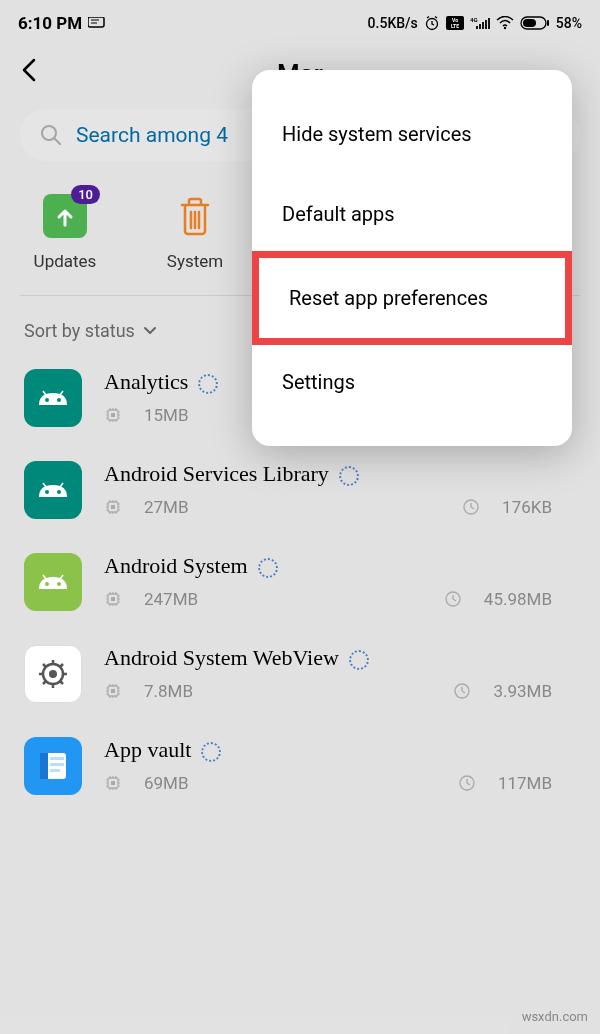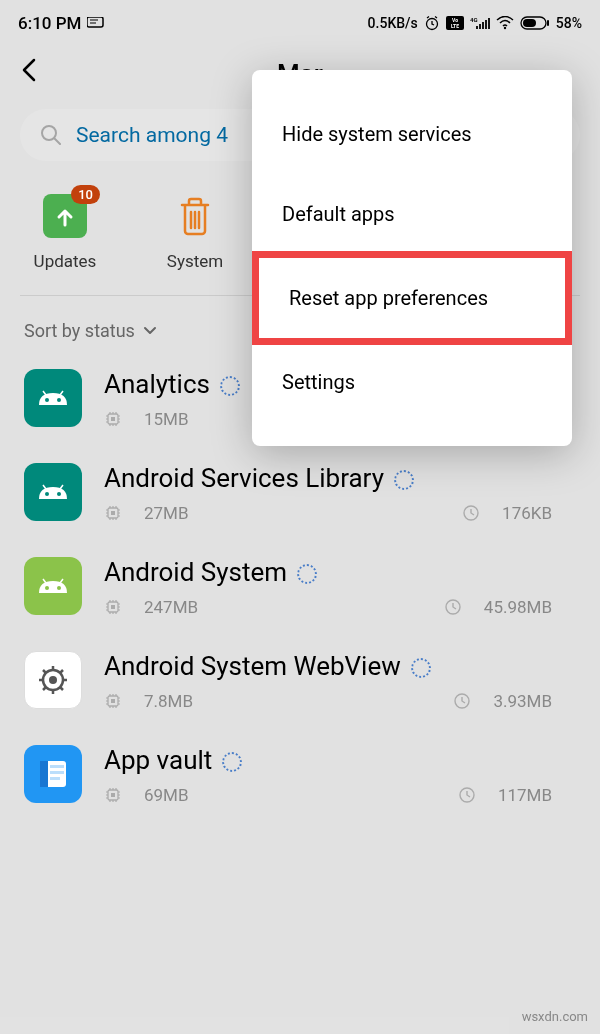--- a/index.html
+++ b/index.html
@@ -1,68 +1,68 @@
 <!DOCTYPE html>
 <html><head>
   <meta charset="utf-8">
   <style>
     * { margin: 0; padding: 0; box-sizing: border-box; font-family: -apple-system, Roboto, sans-serif; }
     body { width: 600px; height: 1034px; background: #f5f5f5; position: relative; overflow: hidden; }
     .dim-overlay { position: absolute; inset: 0; background: rgba(0,0,0,0.08); pointer-events: none; }
     
     
     .status-bar { position: relative; display: flex; justify-content: space-between; align-items: center; padding: 4px 18px 0; height: 42px; color: #000; font-size: 17px; font-weight: 500; z-index: 5; }
-    .status-left { display: flex; gap: 6px; }
+    .status-left { display: flex; gap: 6px; font-weight: bold; }
     .status-right { display: flex; gap: 6px; font-size: 14px; }
     .status-icon { display: inline-flex; align-items: center; }
     
     
     .header { position: relative; display: flex; align-items: center; padding: 10px 20px 6px; z-index: 2; }
     .back-btn { font-size: 30px; font-weight: 300; padding: 4px 10px 4px 0; }
     .page-title { flex: 1; text-align: center; font-size: 26px; font-weight: 500; color: #000; margin-left: -30px; }
     
     
     .search-bar { position: relative; margin: 8px 20px 0; background: #e5e5e5; border-radius: 30px; display: flex; align-items: center; padding: 14px 20px; z-index: 2; }
     .search-icon-svg { margin-right: 14px; opacity: 0.5; }
     .search-text { color: #0369a1; font-size: 21px; }
     
     
     .action-row { position: relative; display: flex; padding: 30px 20px 24px; gap: 40px; z-index: 2; }
     .action-item { display: flex; flex-direction: column; align-items: center; gap: 10px; width: 90px; }
     .action-icon-wrap { position: relative; width: 50px; height: 50px; display: flex; align-items: center; justify-content: center; }
     .updates-icon { width: 44px; height: 44px; background: #4caf50; border-radius: 8px; display: flex; align-items: center; justify-content: center; }
-    .updates-badge { position: absolute; top: -6px; right: -10px; background: #c2410c; color: #fff; font-size: 13px; font-weight: 500; border-radius: 12px; padding: 2px 7px; }
+    .updates-badge { position: absolute; top: -6px; right: -10px; background: #4c1d95; color: #fff; font-size: 13px; font-weight: 500; border-radius: 12px; padding: 2px 7px; }
     .uninstall-icon { color: #e67e22; }
     .action-label { font-size: 17px; color: #333; }
     
     .divider { height: 1px; background: #ddd; margin: 0 20px; }
     
     
     .sort-row { position: relative; padding: 24px 24px 12px; display: flex; align-items: center; gap: 8px; color: #666; font-size: 18px; z-index: 2; }
     
     
     .app-list { position: relative; z-index: 2; }
     .app-item { display: flex; align-items: flex-start; padding: 16px 24px 18px; gap: 22px; }
     .app-icon { width: 58px; height: 58px; border-radius: 12px; display: flex; align-items: center; justify-content: center; flex-shrink: 0; }
     .app-icon-teal { background: #00897b; }
     .app-icon-green { background: #8bc34a; }
     .app-icon-white { background: #fff; border: 1px solid #ddd; }
     .app-icon-blue { background: #2196f3; }
     .app-info { flex: 1; min-width: 0; }
     .app-name-row { display: flex; align-items: center; gap: 10px; margin-bottom: 10px; }
-    .app-name { font-size: 26px; color: #000; font-weight: 400; }
+    .app-name { font-size: 22px; color: #000; font-weight: 400; font-family: Liberation Serif, serif; }
     .spinner-dots { width: 16px; height: 16px; position: relative; }
     .spinner-dots::before { content: ''; position: absolute; width: 16px; height: 16px; border: 2px dotted #4a7ec8; border-radius: 50%; }
     .app-stats { display: flex; gap: 60px; }
     .stat { display: flex; align-items: center; gap: 22px; color: #888; font-size: 17px; }
     .stat svg { opacity: 0.6; }
     .app-stats .stat:nth-child(2) { margin-left: auto; margin-right: 24px; }
     
     
-    .popup { position: absolute; top: 70px; right: 28px; width: 320px; background: #fff; border-radius: 8px; box-shadow: 0 8px 40px rgba(0,0,0,0.25); padding: 24px 0; z-index: 20; }
+    .popup { position: absolute; top: 70px; right: 28px; width: 320px; background: #fff; border-radius: 18px; box-shadow: 0 8px 40px rgba(0,0,0,0.25); padding: 24px 0; z-index: 20; }
     .popup-item { padding: 28px 30px; font-size: 20px; color: #000; }
     .popup-highlight { border: 7px solid #ef4444; margin: -3px 0; }
     
     
     .watermark { position: absolute; bottom: 10px; right: 12px; font-size: 13px; color: #888; z-index: 30; }
   </style>
 </head>
 <body>
 
 <div class="status-bar">

